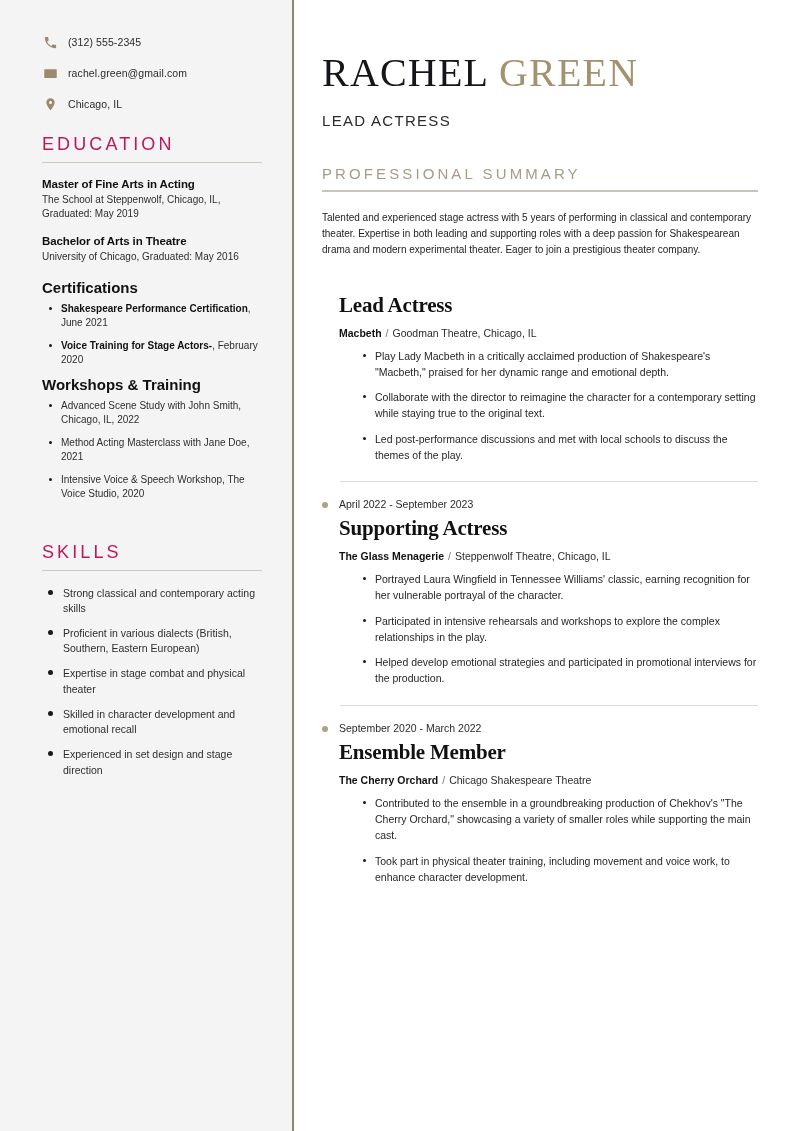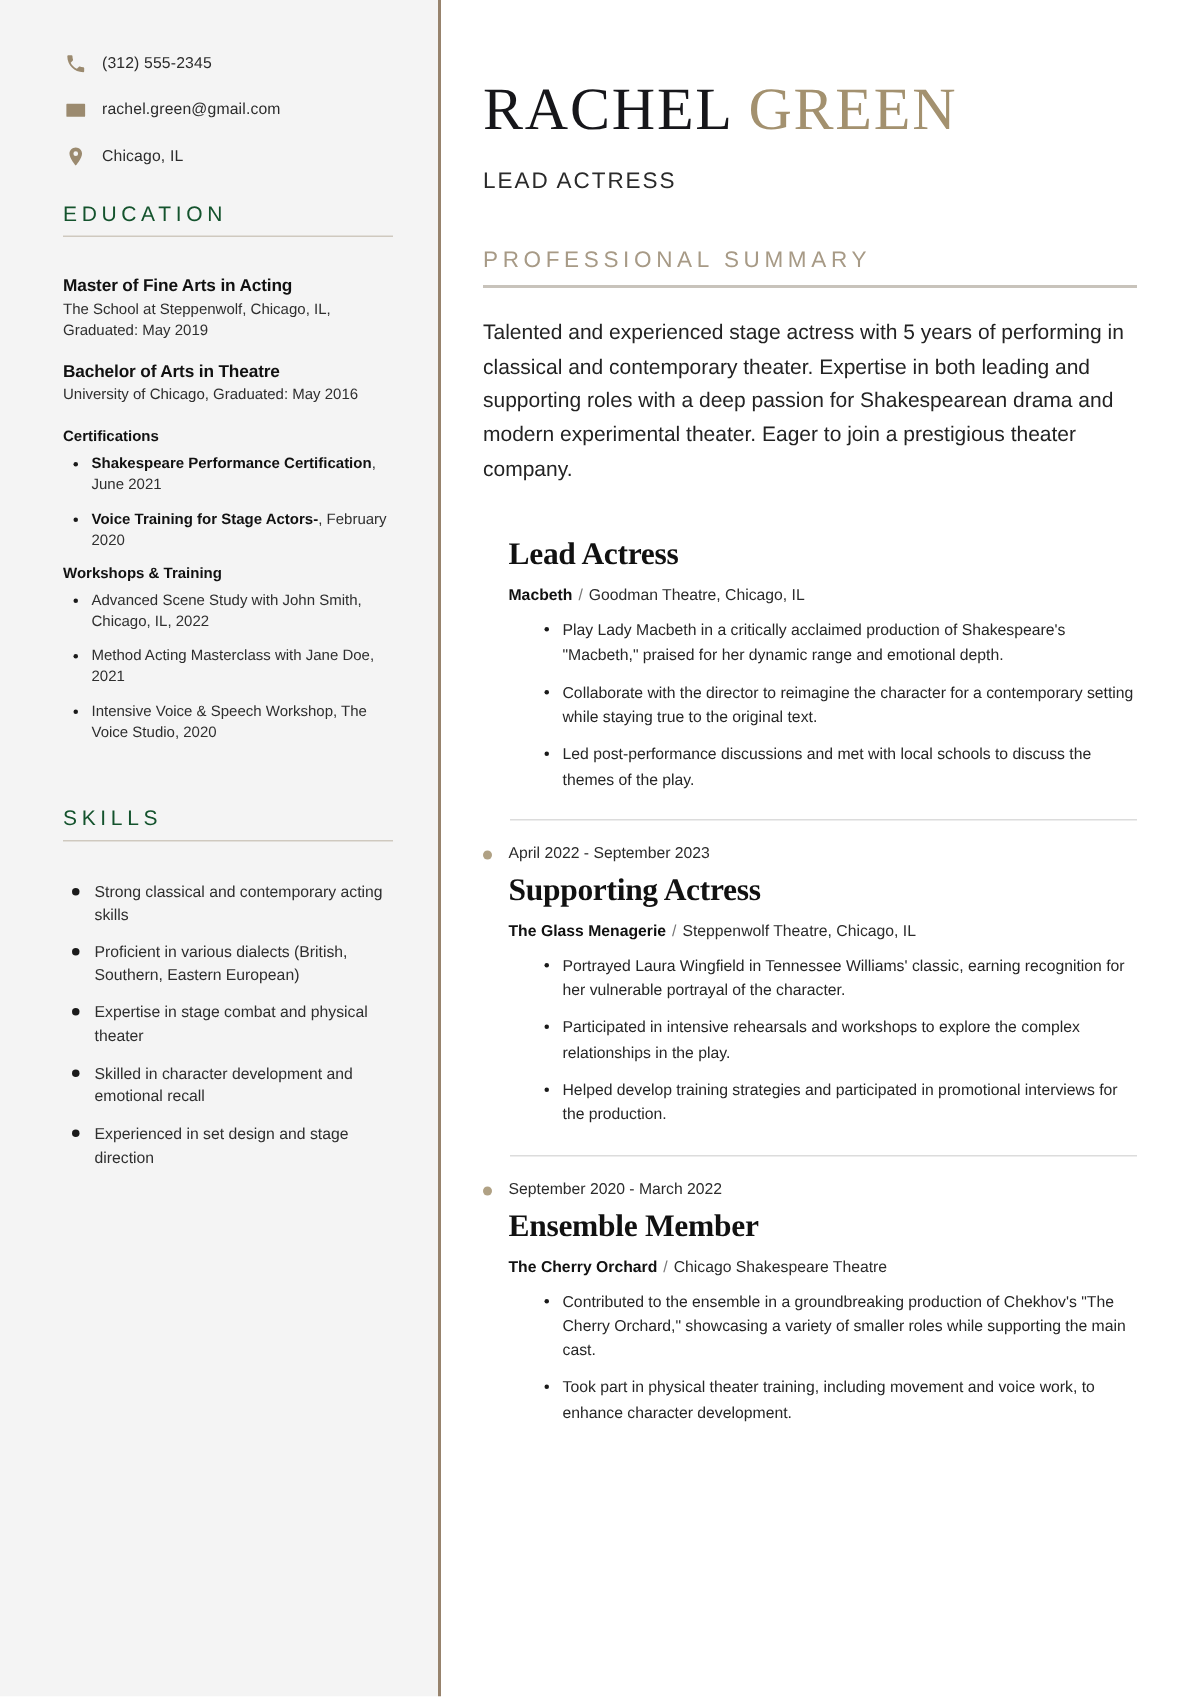--- a/index.html
+++ b/index.html
@@ -43,47 +43,47 @@
     justify-content: center;
   }
   .contact-icon svg { display: block; }
   .contact-text {
     font-size: 10.5px;
     color: #2b2b2b;
     letter-spacing: 0.1px;
   }
 
   .side-heading {
-    font-size: 14px;
+    font-size: 18px;
     letter-spacing: 3.1px;
-    color: #14532d;
+    color: #be185d;
     font-weight: 400;
     margin-top: 22px;
     padding-bottom: 7px;
     border-bottom: 1.5px solid #cfc9bf;
-    margin-bottom: 27px;
+    margin-bottom: 15px;
   }
   .side-heading.skills-heading { margin-top: 40px; }
 
   .edu-item { margin-bottom: 14px; }
   .edu-degree {
     font-size: 11.5px;
     font-weight: bold;
     color: #111;
     margin-bottom: 3px;
     letter-spacing: -0.1px;
   }
   .edu-school {
     font-size: 10px;
     color: #2e2e2e;
     line-height: 1.42;
   }
 
   .sub-heading {
-    font-size: 10px;
+    font-size: 15px;
     font-weight: bold;
     color: #111;
     margin-bottom: 6px;
   }
 
   ul.side-list {
     list-style: none;
     padding-left: 2px;
   }
   ul.side-list li {
@@ -148,21 +148,21 @@
     font-size: 15px;
     letter-spacing: 3.1px;
     color: #a79a86;
     font-weight: 400;
     padding-bottom: 8px;
     border-bottom: 2px solid #c8c3bb;
     margin-bottom: 18px;
   }
 
   .summary-text {
-    font-size: 14px;
+    font-size: 10px;
     line-height: 1.62;
     color: #232323;
     margin-bottom: 34px;
   }
 
   .exp-entry { position: relative; }
   .exp-sep {
     border-top: 1px solid #dcdcdc;
     margin: 18px 0 16px 18px;
   }
@@ -328,21 +328,21 @@
 
     <div class="exp-entry">
       <div class="exp-date">April 2022 - September 2023</div>
       <div class="exp-role">Supporting Actress</div>
       <div class="exp-company">
         <span class="play">The Glass Menagerie</span><span class="slash">/</span><span>Steppenwolf Theatre, Chicago, IL</span>
       </div>
       <ul class="exp-list">
         <li>Portrayed Laura Wingfield in Tennessee Williams' classic, earning recognition for her vulnerable portrayal of the character.</li>
         <li>Participated in intensive rehearsals and workshops to explore the complex relationships in the play.</li>
-        <li>Helped develop training strategies and participated in promotional interviews for the production.</li>
+        <li>Helped develop emotional strategies and participated in promotional interviews for the production.</li>
       </ul>
     </div>
 
     <div class="exp-sep"></div>
 
     <div class="exp-entry">
       <div class="exp-date">September 2020 - March 2022</div>
       <div class="exp-role">Ensemble Member</div>
       <div class="exp-company">
         <span class="play">The Cherry Orchard</span><span class="slash">/</span><span>Chicago Shakespeare Theatre</span>

